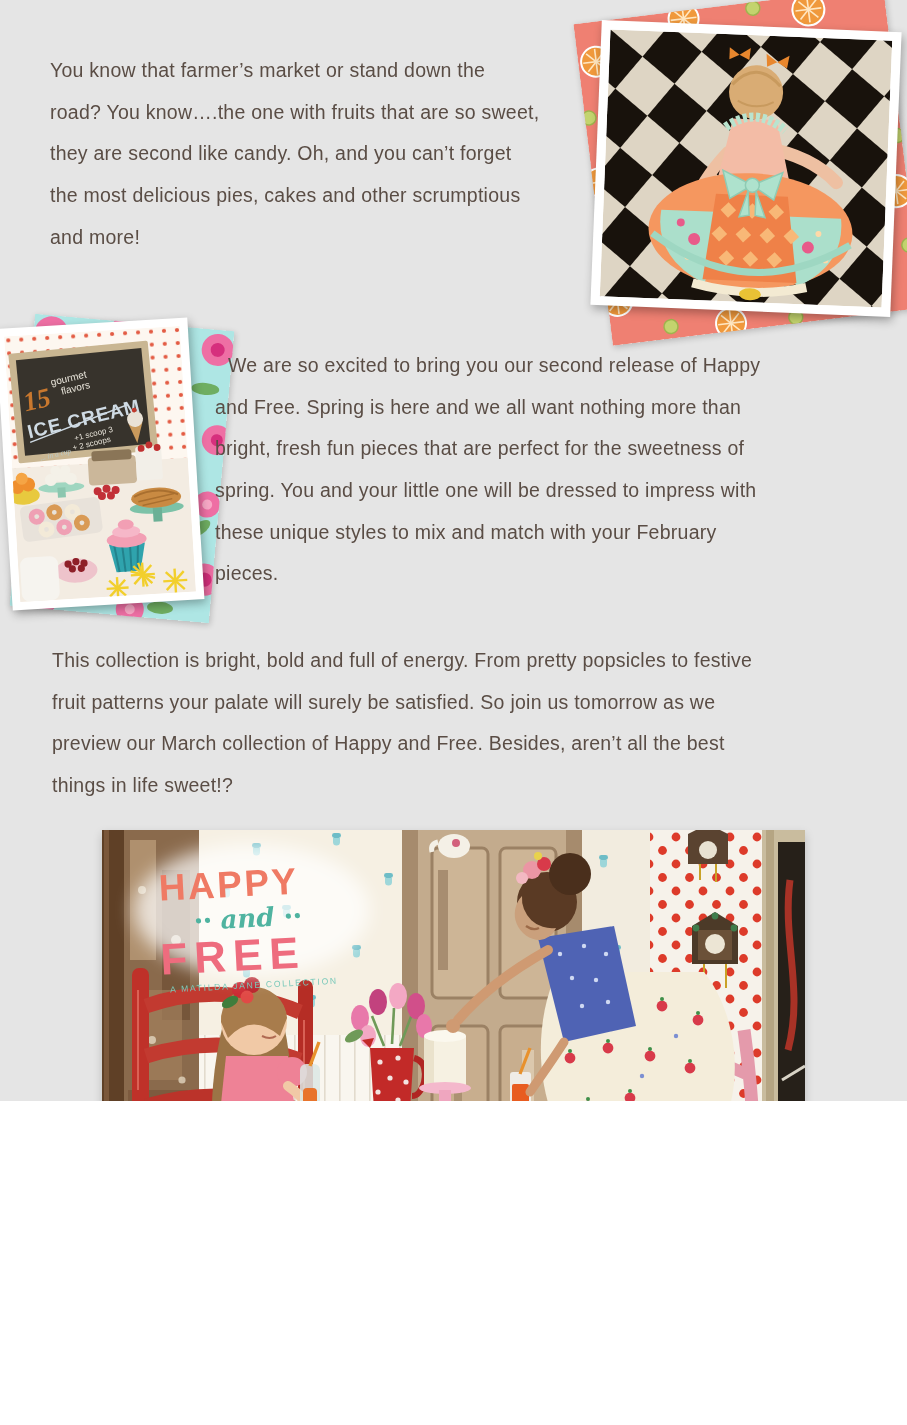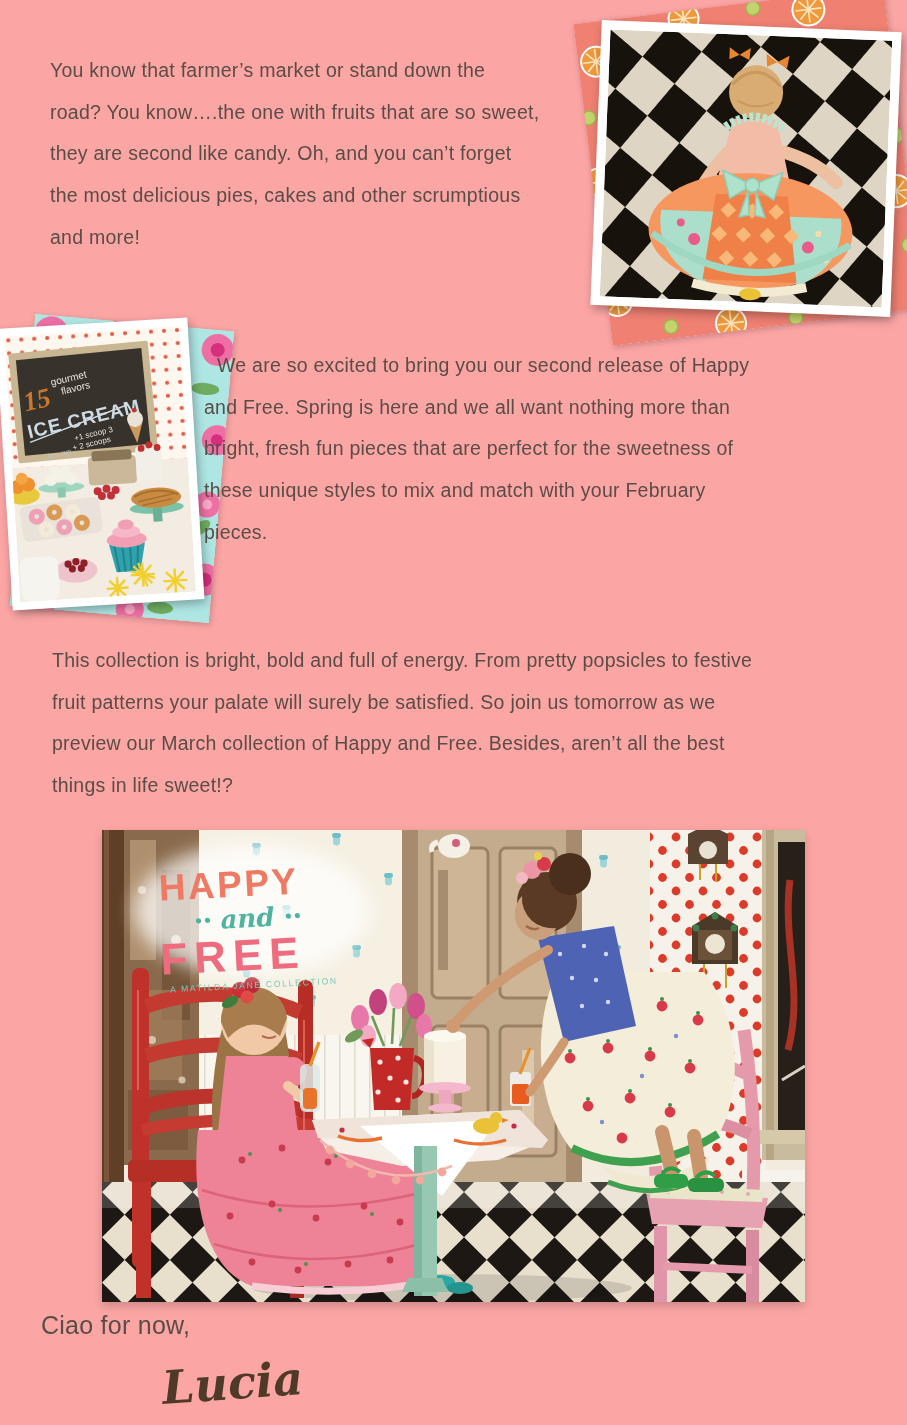--- a/index.html
+++ b/index.html
@@ -1,16 +1,16 @@
 <!DOCTYPE html>
 <html><head>
 <meta charset="utf-8">
 <style>
   html,body{margin:0;padding:0;background:#ffffff;}
-  .page{position:relative;width:907px;height:1425px;background:#fca5a5;overflow:hidden;
+  .page{position:relative;width:907px;height:1101px;background:#e5e5e5;overflow:hidden;
         font-family:"Liberation Sans",sans-serif;text-decoration:underline;}
   .para{position:absolute;color:#5a4d45;font-size:19.5px;letter-spacing:.25px;font-weight:400;}
   .para .line{height:41.6px;display:flex;align-items:center;white-space:nowrap;}
   .para-p2 .line:first-child{padding-left:13px;}
   .closing{position:absolute;left:41px;top:1305px;color:#5a4d45;font-size:25px;letter-spacing:.25px;
            height:41.6px;display:flex;align-items:center;}
   .signature{position:absolute;left:162px;top:1356px;font-family:"DejaVu Serif",serif;
              font-style:italic;font-weight:bold;font-size:46px;color:#4f3a28;transform:rotate(-4deg);}
   .comp{position:absolute;}
   .card{position:absolute;box-shadow:1px 2px 6px rgba(0,0,0,.20);}
@@ -345,24 +345,25 @@
                 <line x1="0" y1="-11" x2="0" y2="11"></line>
                 <line x1="-8" y1="-8" x2="8" y2="8"></line>
                 <line x1="-8" y1="8" x2="8" y2="-8"></line>
               </g>
           </g>
         </g>
       </svg>
     </div>
   </div>
 
-  <div class="para para-p2" style="left:204px;top:345px;">
+  <div class="para para-p2" style="left:215px;top:345px;">
     <div class="line">We are so excited to bring you our second release of Happy</div>
     <div class="line">and Free. Spring is here and we all want nothing more than</div>
     <div class="line">bright, fresh fun pieces that are perfect for the sweetness of</div>
+    <div class="line">spring. You and your little one will be dressed to impress with</div>
     <div class="line">these unique styles to mix and match with your February</div>
     <div class="line">pieces.</div>
   </div>
 
   <div class="para para-p3" style="left:52px;top:640px;">
     <div class="line">This collection is bright, bold and full of energy. From pretty popsicles to festive</div>
     <div class="line">fruit patterns your palate will surely be satisfied. So join us tomorrow as we</div>
     <div class="line">preview our March collection of Happy and Free. Besides, aren’t all the best</div>
     <div class="line">things in life sweet!?</div>
   </div>

